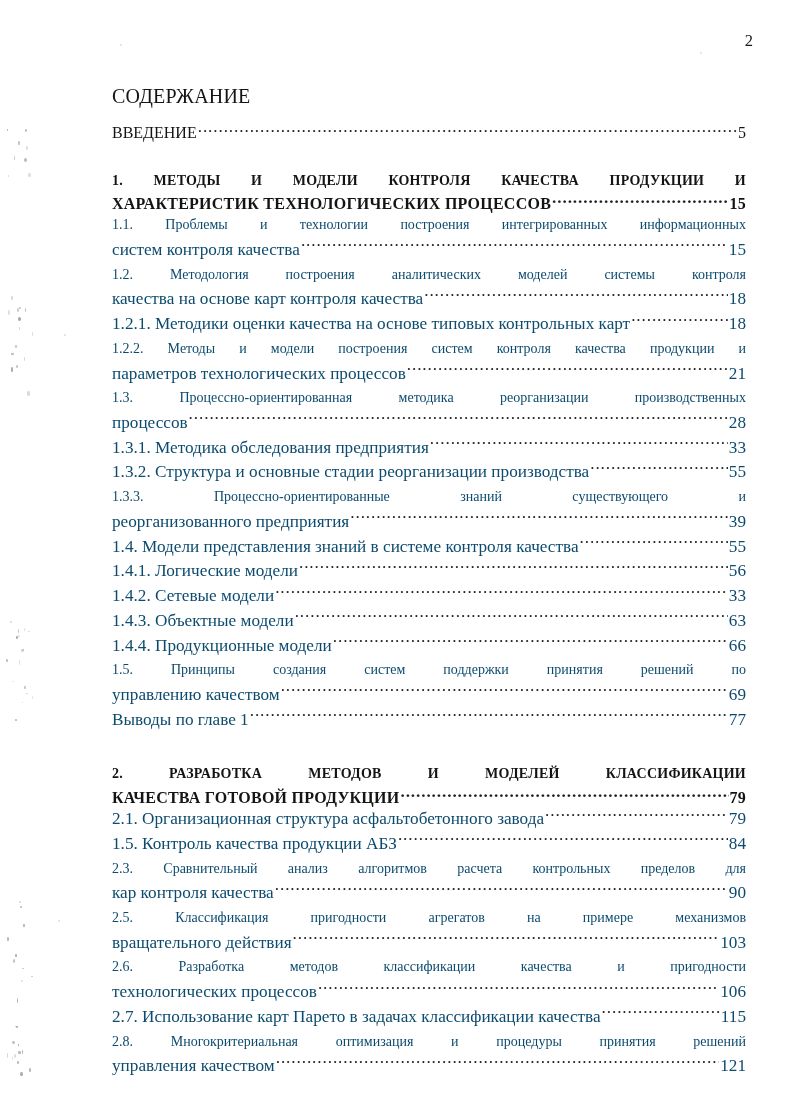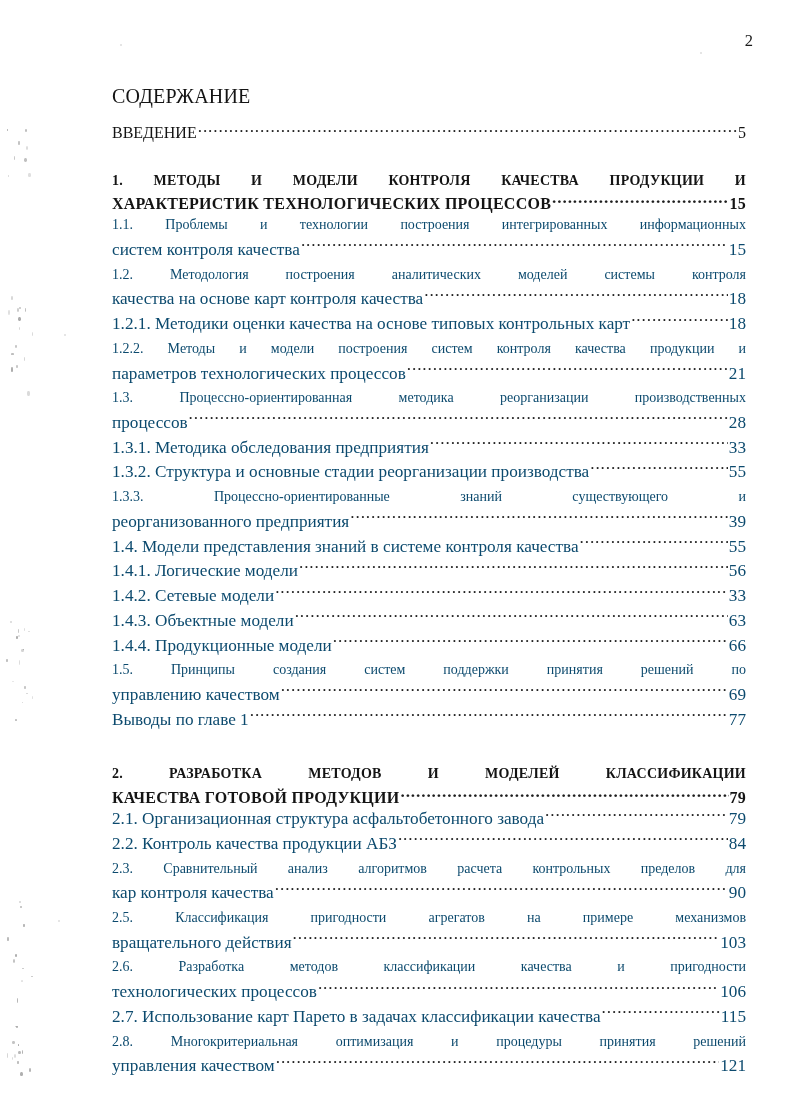--- a/index.html
+++ b/index.html
@@ -363,21 +363,21 @@
     <div id="ch2-items">
         <div class="toc-entry">
           <div class="row">
             <span class="ttl">2.1. Организационная структура асфальтобетонного завода</span>
             <span class="leader"></span>
             <span class="pg">79</span>
           </div>
         </div>
         <div class="toc-entry">
           <div class="row">
-            <span class="ttl">2.2. Контроль качества продукции АБЗ</span>
+            <span class="ttl">1.5. Контроль качества продукции АБЗ</span>
             <span class="leader"></span>
             <span class="pg">84</span>
           </div>
         </div>
         <div class="toc-entry">
           <div class="wrap-head">2.3. Сравнительный анализ алгоритмов расчета контрольных пределов для</div>
           <div class="row">
             <span class="ttl">кар контроля качества</span>
             <span class="leader"></span>
             <span class="pg">90</span>

